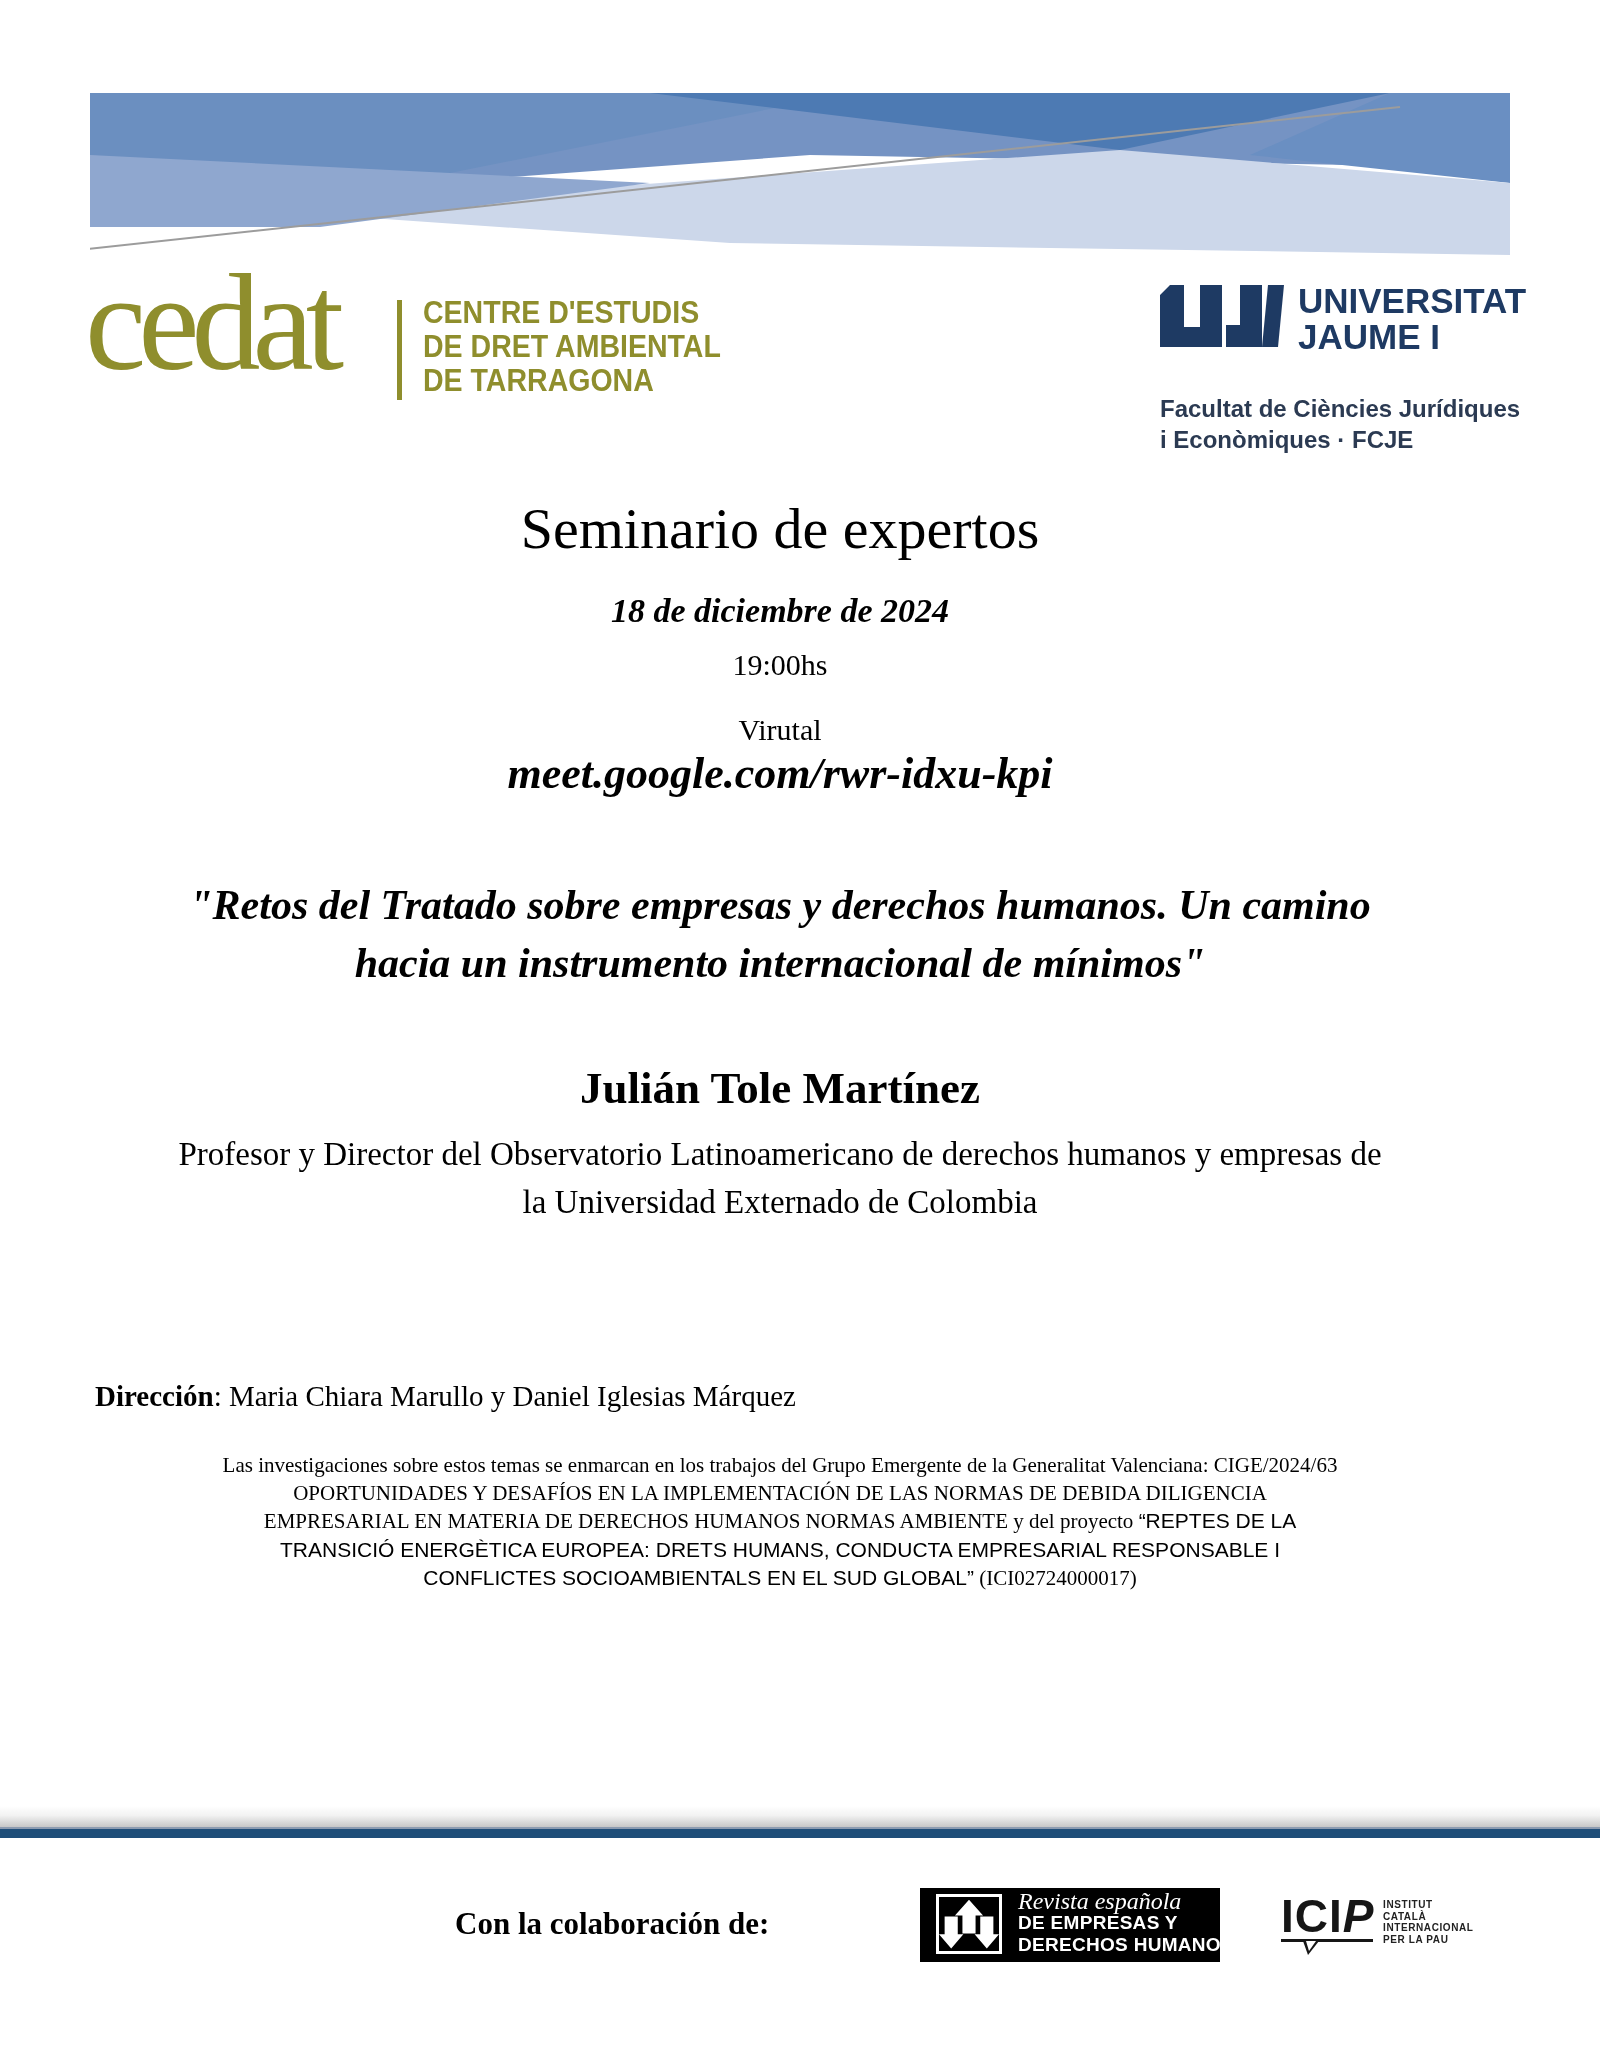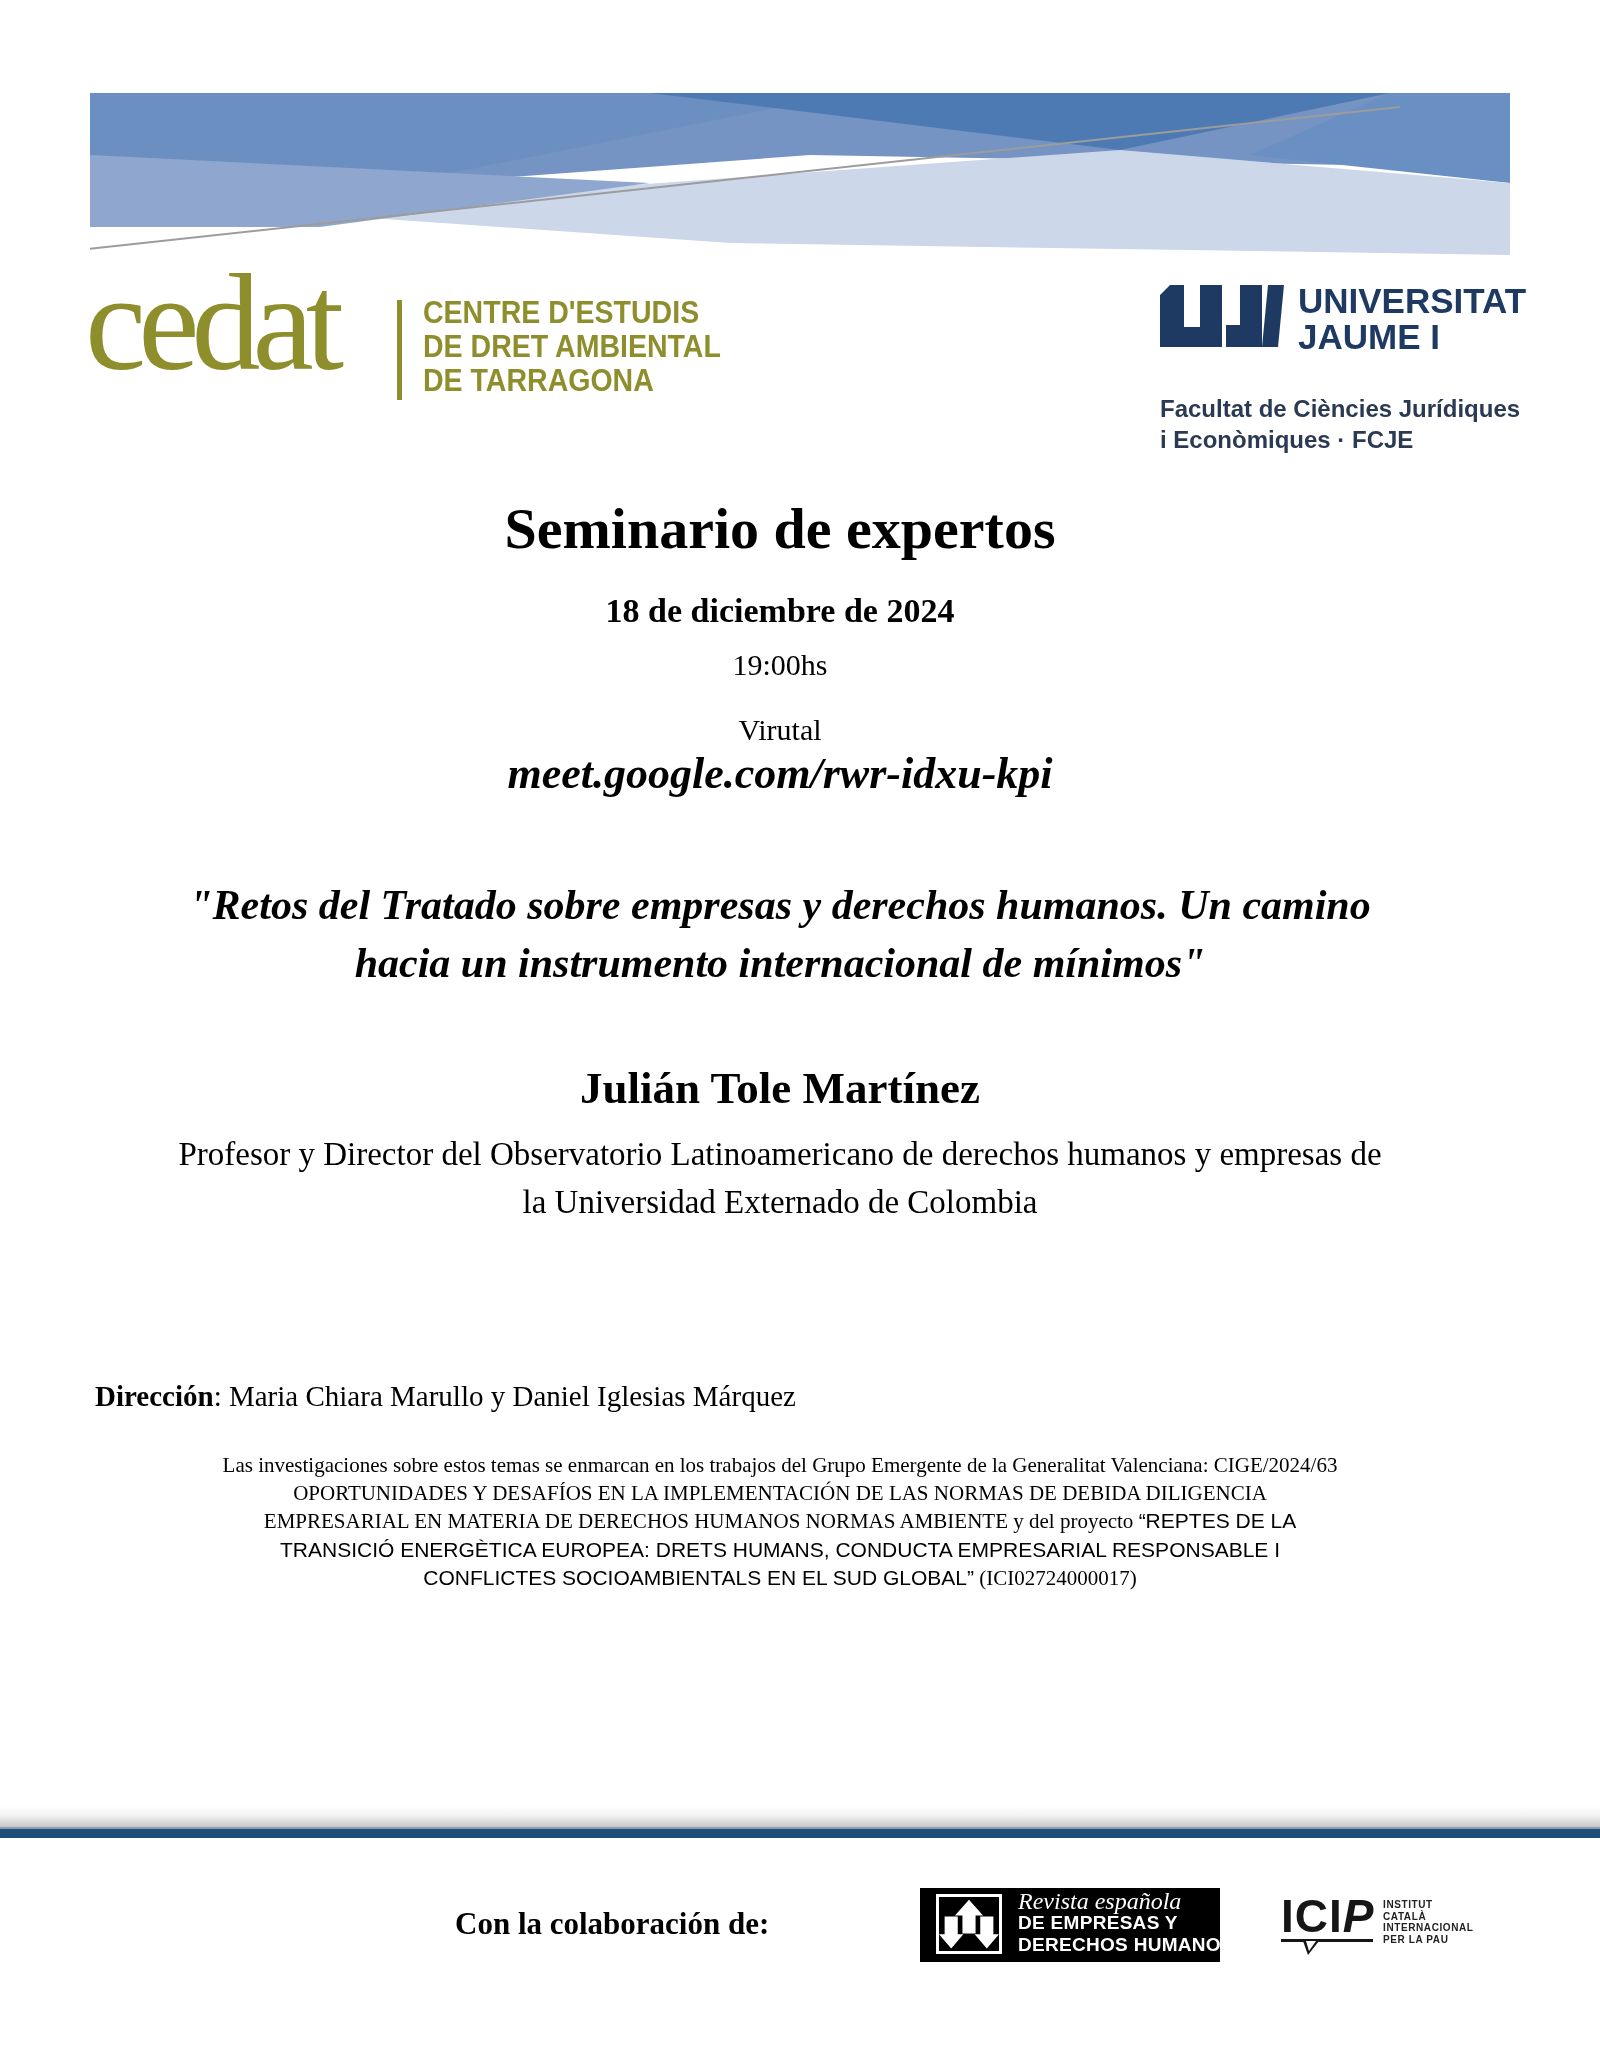--- a/index.html
+++ b/index.html
@@ -22,22 +22,22 @@
   
   .uji{left:1160px;top:283px;width:365px;height:150px;color:#1e3a63;}
   .uji-mark{position:absolute;left:0;top:2px;}
   .uji-name{position:absolute;left:138px;top:0;font-family:"Liberation Sans",sans-serif;
             font-weight:bold;font-size:35px;line-height:36px;letter-spacing:0px;white-space:nowrap;}
   .uji-fac{position:absolute;left:0;top:82px;font-family:"Liberation Sans",sans-serif;
            font-weight:600;font-size:24px;line-height:31px;color:#2b3a52;white-space:nowrap;margin-top:28px;}
 
   
   .center-col{left:70px;width:1420px;text-align:center;}
-  .ev-title{top:495px;font-size:58px;font-weight:bold;}
-  .ev-date{top:592px;font-size:34px;font-weight:bold;}
+  .ev-title{top:495px;font-size:58px;font-weight:normal;}
+  .ev-date{top:592px;font-size:34px;font-weight:bold;font-style:italic;}
   .ev-time{top:648px;font-size:30px;font-weight:normal;}
   .ev-mode{top:713px;font-size:30px;font-weight:normal;}
   .ev-link{top:748px;font-size:44px;font-weight:bold;font-style:italic;}
   .ev-talk{top:876px;font-size:42px;line-height:58px;font-weight:bold;font-style:italic;}
   .ev-name{top:1062px;font-size:45px;font-weight:bold;}
   .ev-affil{top:1130px;font-size:33px;line-height:48px;}
 
   
   .direction{left:95px;top:1380px;font-size:29px;}
   .direction b{font-weight:bold;}

